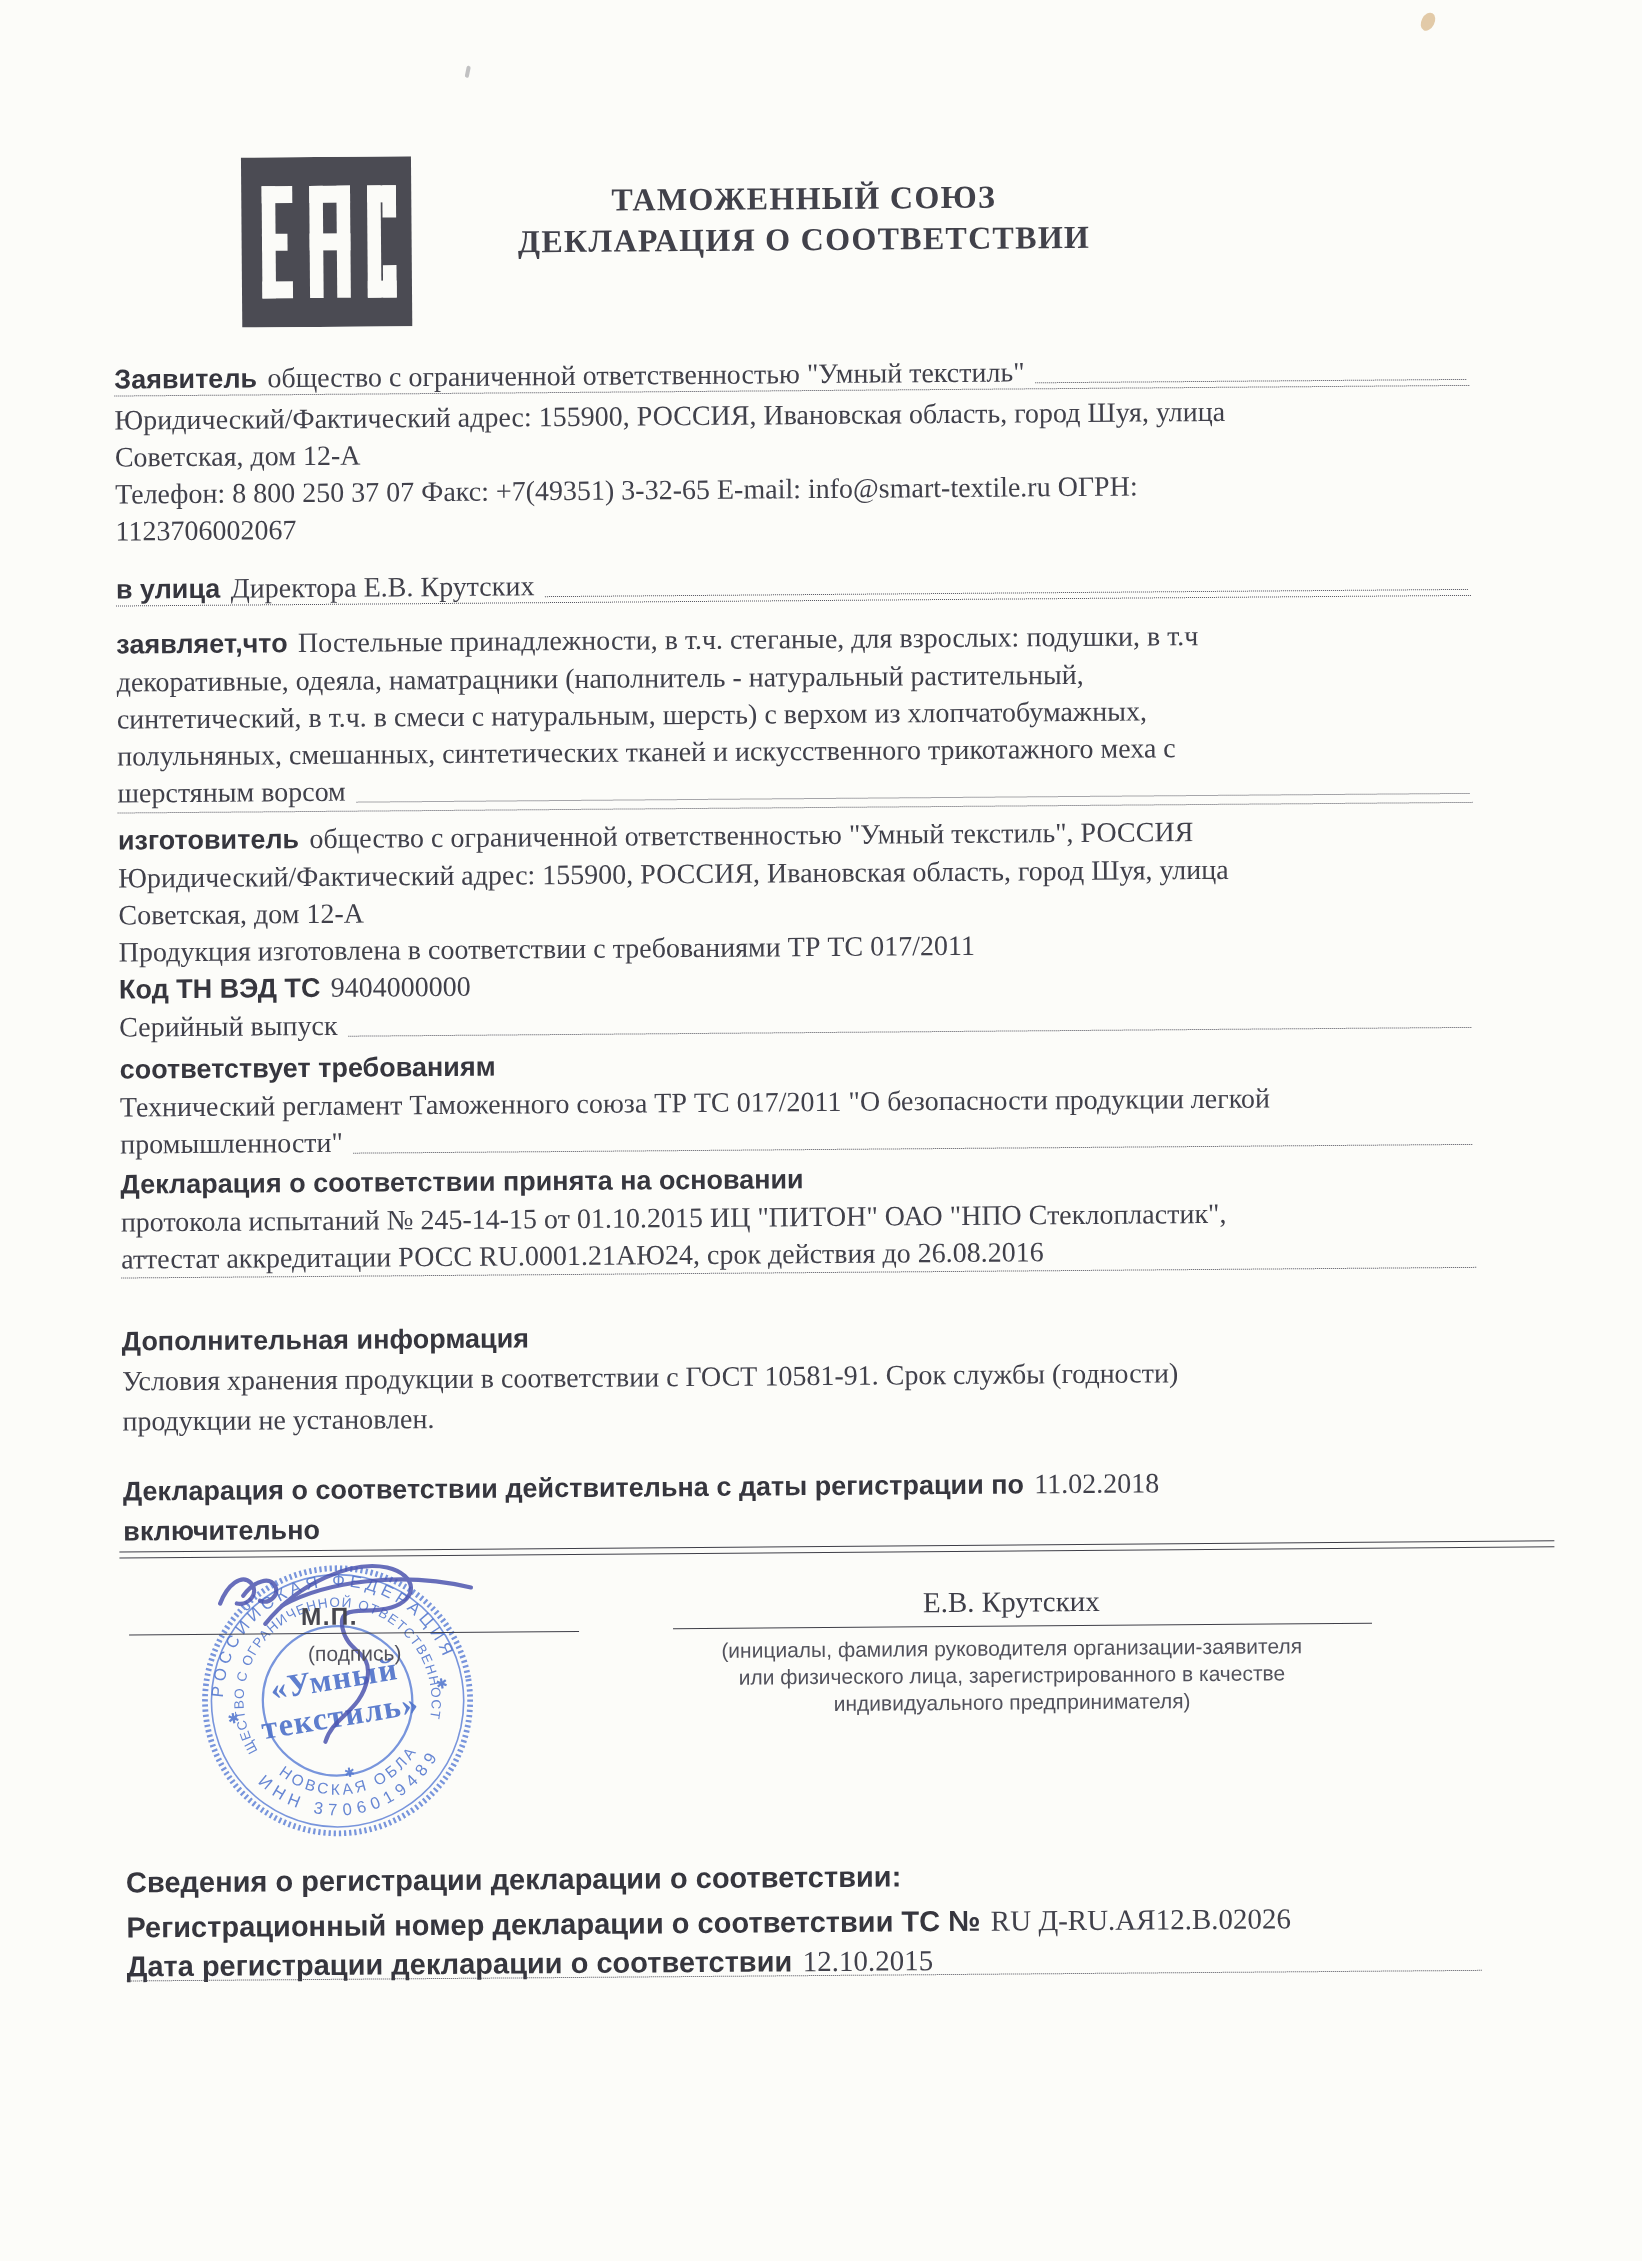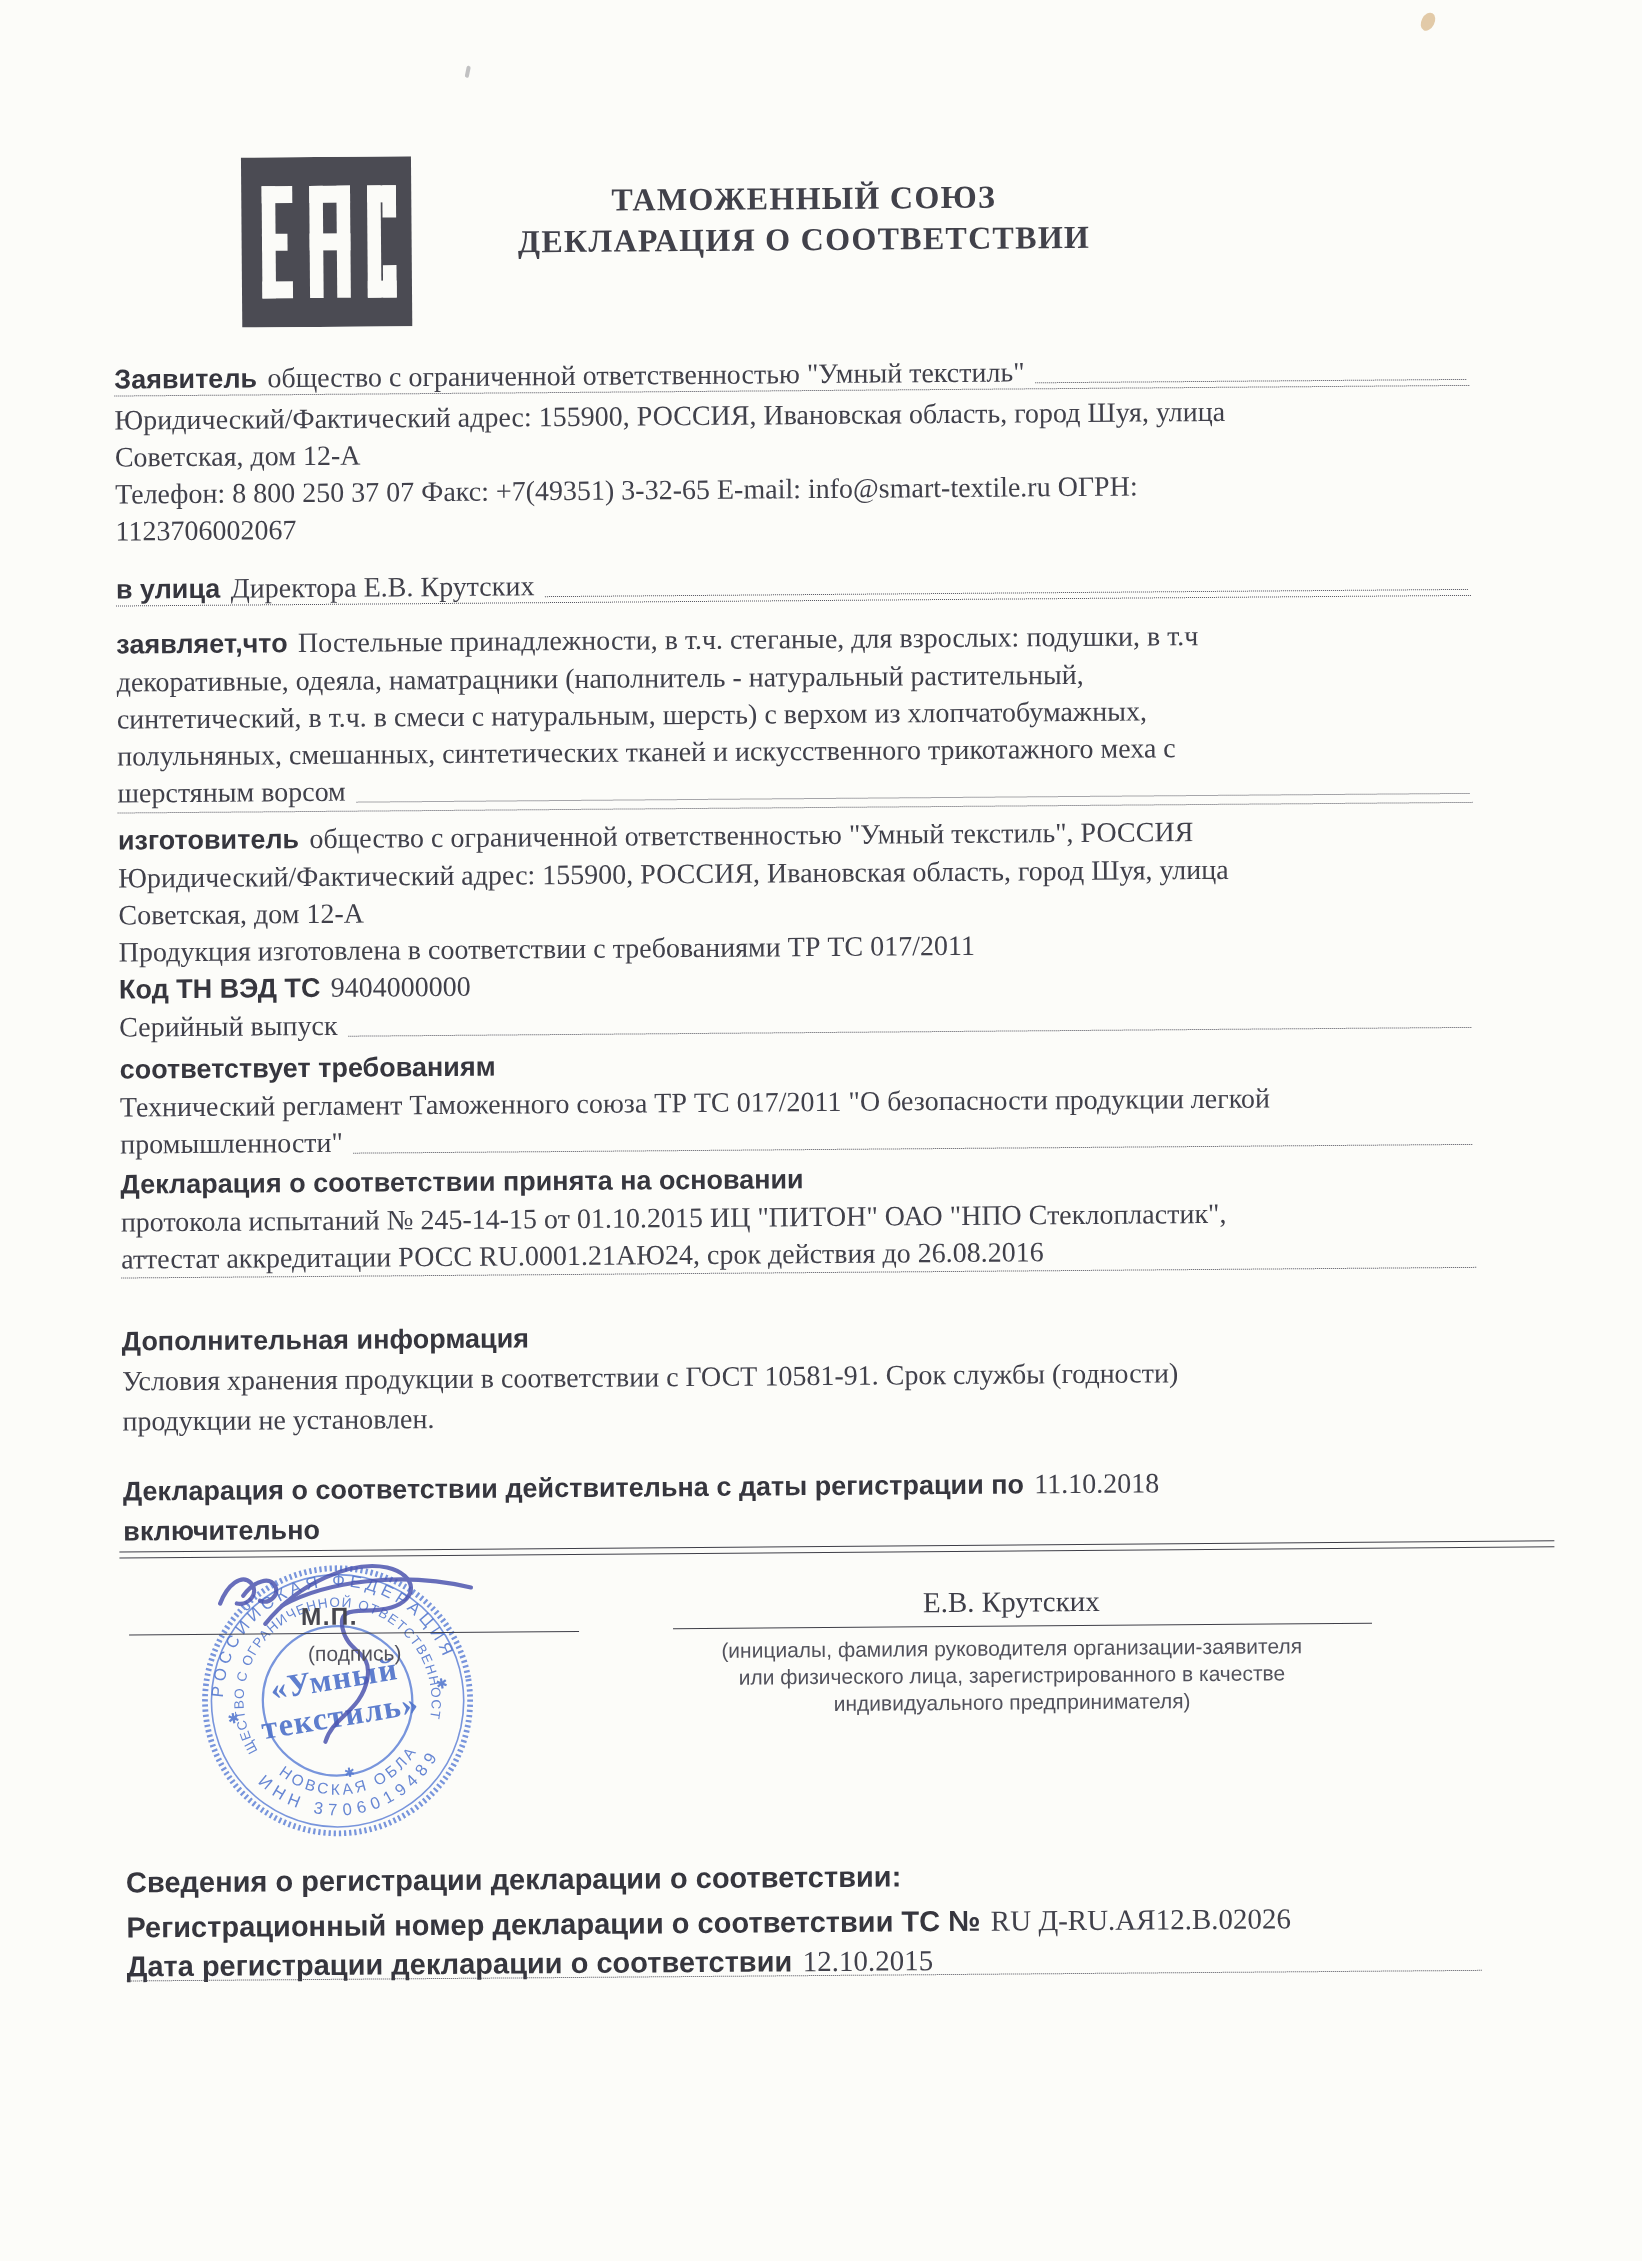--- a/index.html
+++ b/index.html
@@ -141,21 +141,21 @@
 
     <div class="abs serif" style="left:121px;top:1316px;width:1355px;line-height:40px;">
       <div class="ln"><span class="lbl">Дополнительная информация</span></div>
       <div class="ln">Условия хранения продукции в соответствии с ГОСТ 10581-91. Срок службы (годности)</div>
       <div class="ln">продукции не установлен.</div>
     </div>
 
     <div class="abs" style="left:121px;top:1466px;width:1355px;line-height:40px;">
       <div class="row">
         <span class="lbl">Декларация о соответствии действительна с даты регистрации по</span>
-        <span class="serif gap">11.10.2018</span>
+        <span class="serif gap">11.02.2018</span>
       </div>
       <div class="ln"><span class="lbl">включительно</span></div>
     </div>
 
     <div class="dbl" style="left:117px;top:1546px;width:1435px;"></div>
 
     <svg class="stamp-wrap" viewBox="0 0 432 432">
       <g fill="none" stroke="#5b7ed6" opacity="0.82">
         <circle cx="216" cy="216" r="206" stroke-width="9" stroke-dasharray="3.5 4.5"></circle>
         <circle cx="216" cy="216" r="196" stroke-width="2.5"></circle>

